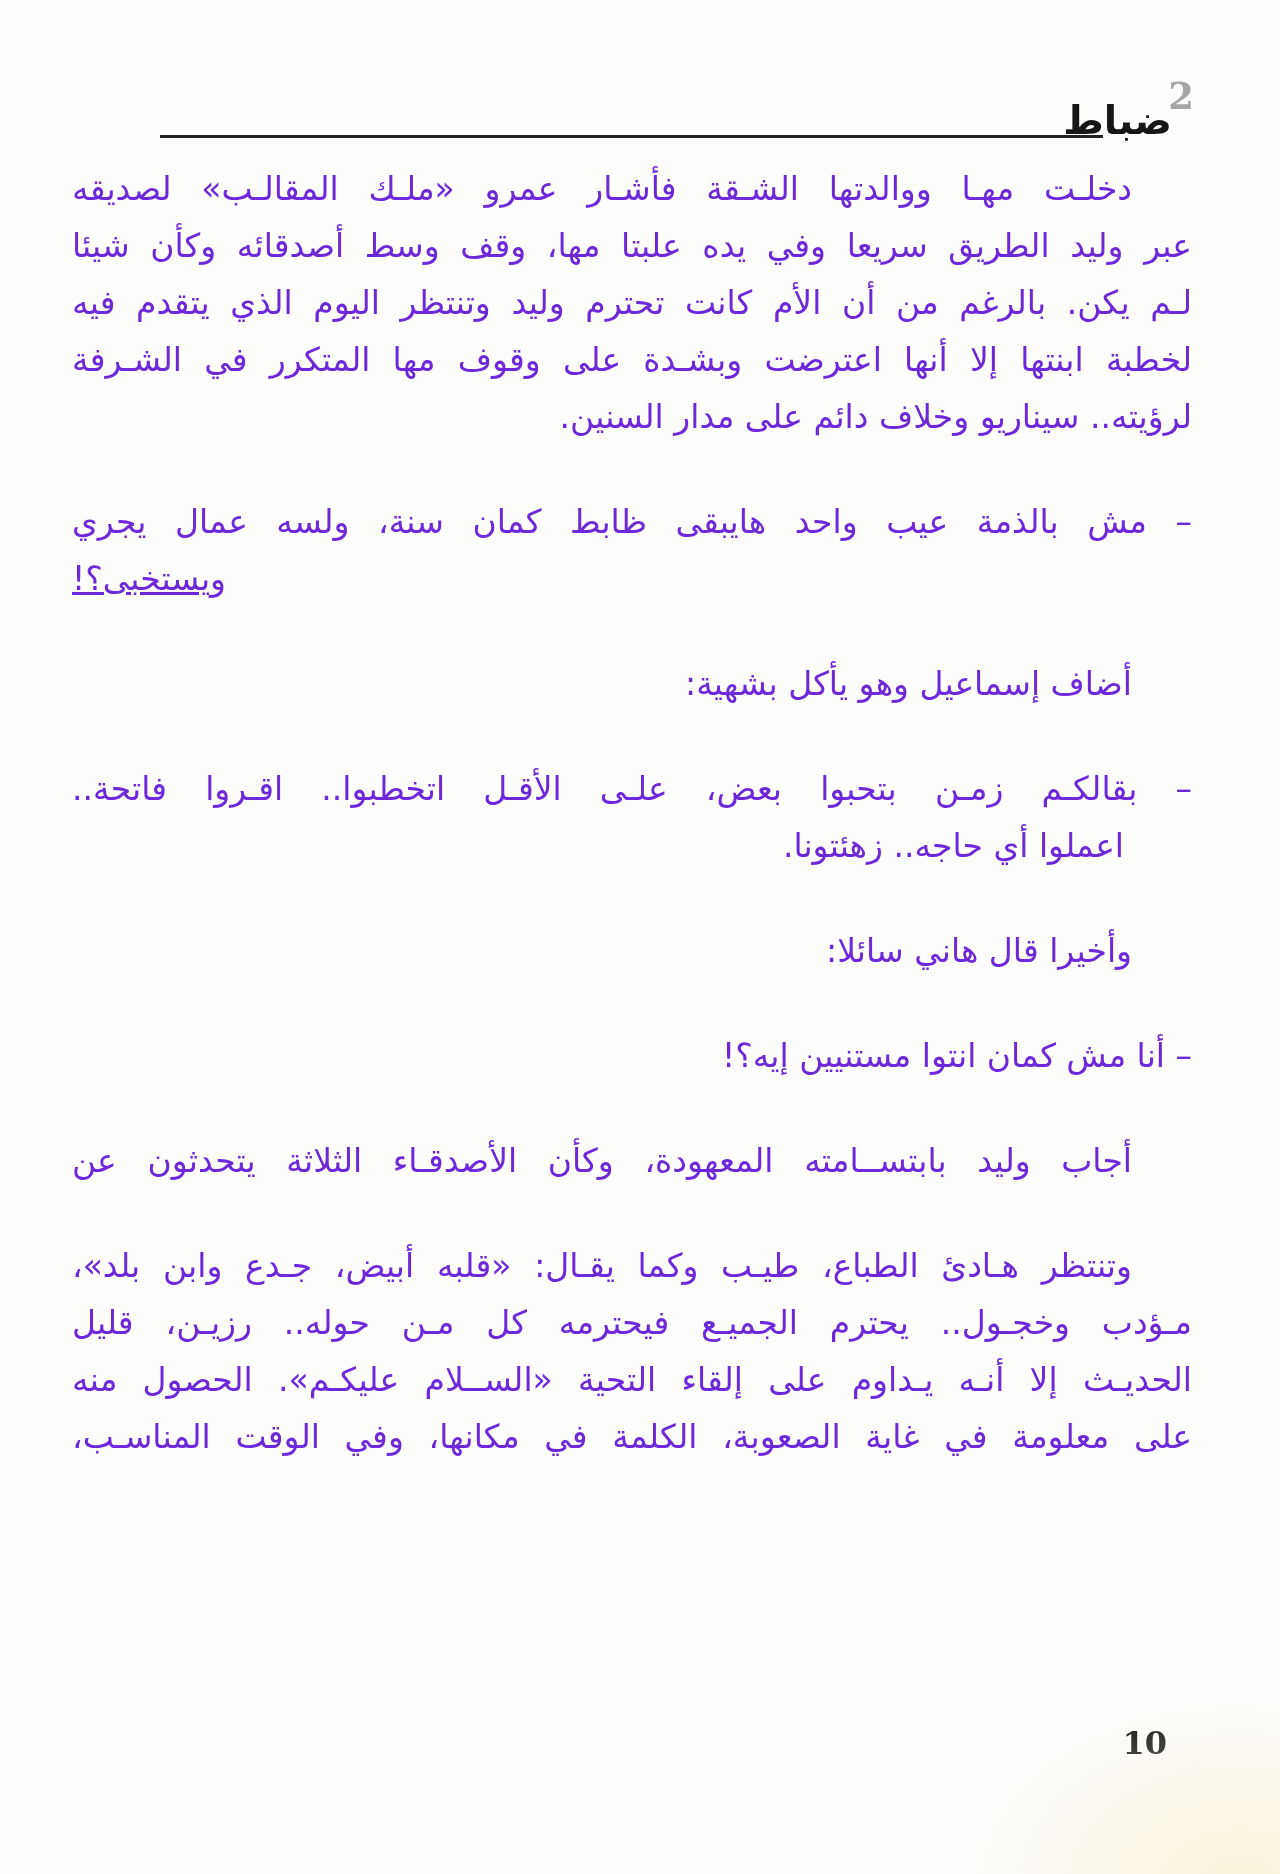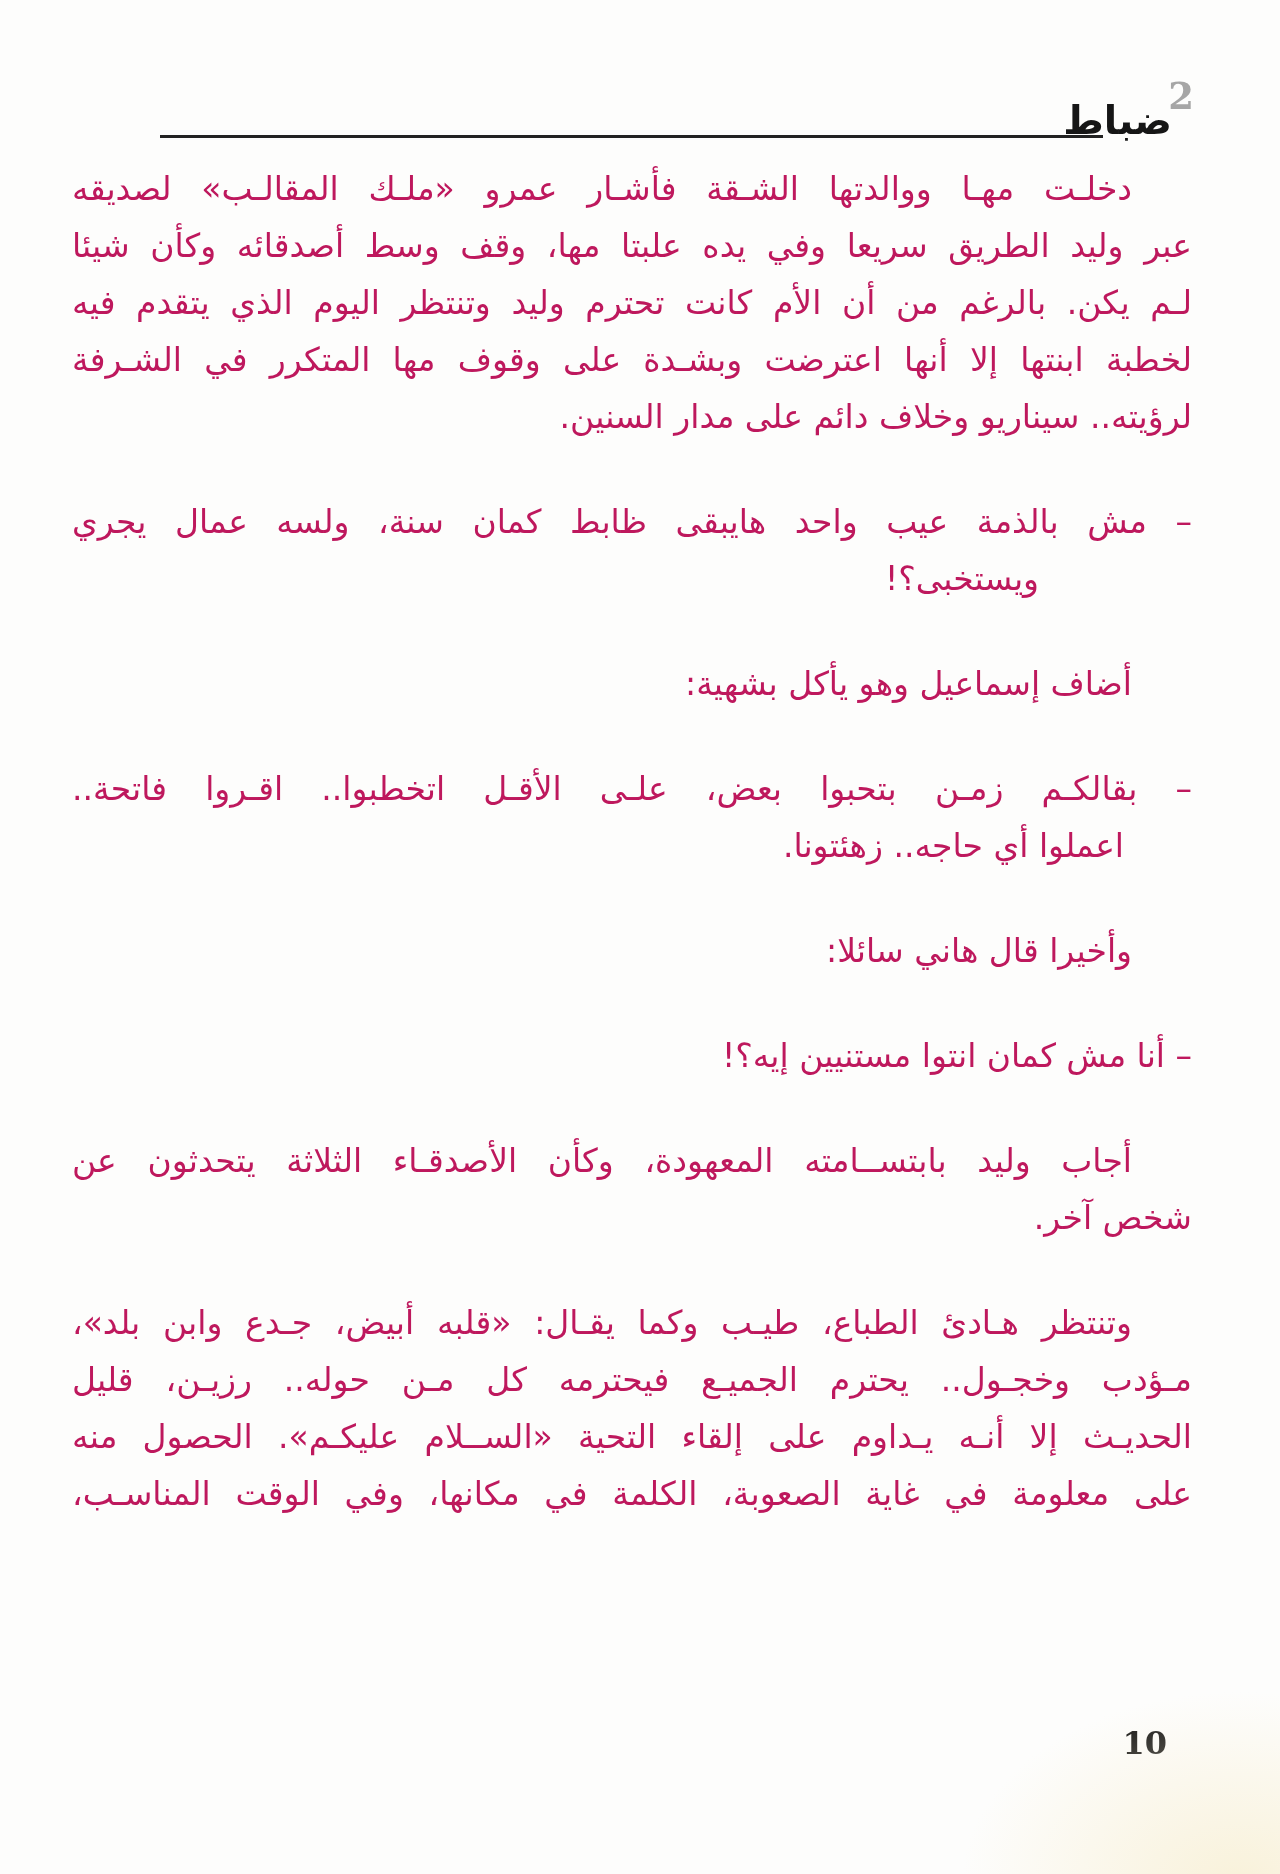--- a/index.html
+++ b/index.html
@@ -31,36 +31,36 @@
   }
 
   
   main.textcol{
     position:absolute;top:160px;left:72px;width:1120px;
     direction:rtl;
   }
   .block + .block{margin-top:48px;}
   .line{
     height:57px;line-height:57px;overflow:hidden;
-    font-size:33px;color:#be185d;
+    font-size:33px;color:#6d28d9;
     direction:rtl;text-align:right;
   }
   
   .kind-full,.kind-speech,.kind-opening{text-align:justify;}
   .kind-full::after,.kind-speech::after,.kind-opening::after{
     content:"";display:inline-block;width:100%;height:0;
   }
   .kind-opening{padding-right:60px;}
   .kind-intro{padding-right:60px;}
   .kind-end{}
   .kind-end-deep{padding-left:150px;}
   .kind-end-mid{padding-left:68px;}
   .kind-end-deep,.kind-end-mid{text-align:left;direction:rtl;}
   
-  .kind-end-deep{text-align:right;padding-right:153px;padding-left:0;}
+  .kind-end-deep{text-align:left;padding-right:153px;padding-left:0;text-decoration:underline;}
   .kind-end-mid{text-align:right;padding-right:68px;padding-left:0;}
 
   
   .pagenum{
     position:absolute;top:1724px;right:113px;
     font-family:"DejaVu Serif",serif;font-weight:bold;
     font-size:32px;color:#111;
   }
   .corner-stain{
     position:absolute;right:0;bottom:0;width:330px;height:190px;
@@ -100,21 +100,20 @@
         <div class="line kind-end-mid">اعملوا أي حاجه.. زهئتونا.</div>
       </div>
       <div class="block">
         <div class="line kind-intro">وأخيرا قال هاني سائلا:</div>
       </div>
       <div class="block">
         <div class="line kind-speech-single">– أنا مش كمان انتوا مستنيين إيه؟!</div>
       </div>
       <div class="block">
         <div class="line kind-opening">أجاب وليد بابتســامته المعهودة، وكأن الأصدقـاء الثلاثة يتحدثون عن</div>
-        <div class="line kind-end">شخص آخر.</div>
       </div>
       <div class="block">
         <div class="line kind-opening">وتنتظر هـادئ الطباع، طيـب وكما يقـال: «قلبه أبيض، جـدع وابن بلد»،</div>
         <div class="line kind-full">مـؤدب وخجـول.. يحترم الجميـع فيحترمه كل مـن حوله.. رزيـن، قليل</div>
         <div class="line kind-full">الحديـث إلا أنـه يـداوم على إلقاء التحية «الســلام عليكـم». الحصول منه</div>
         <div class="line kind-full">على معلومة في غاية الصعوبة، الكلمة في مكانها، وفي الوقت المناسـب،</div>
       </div>
     </main>
 
   <div class="pagenum">10</div>

